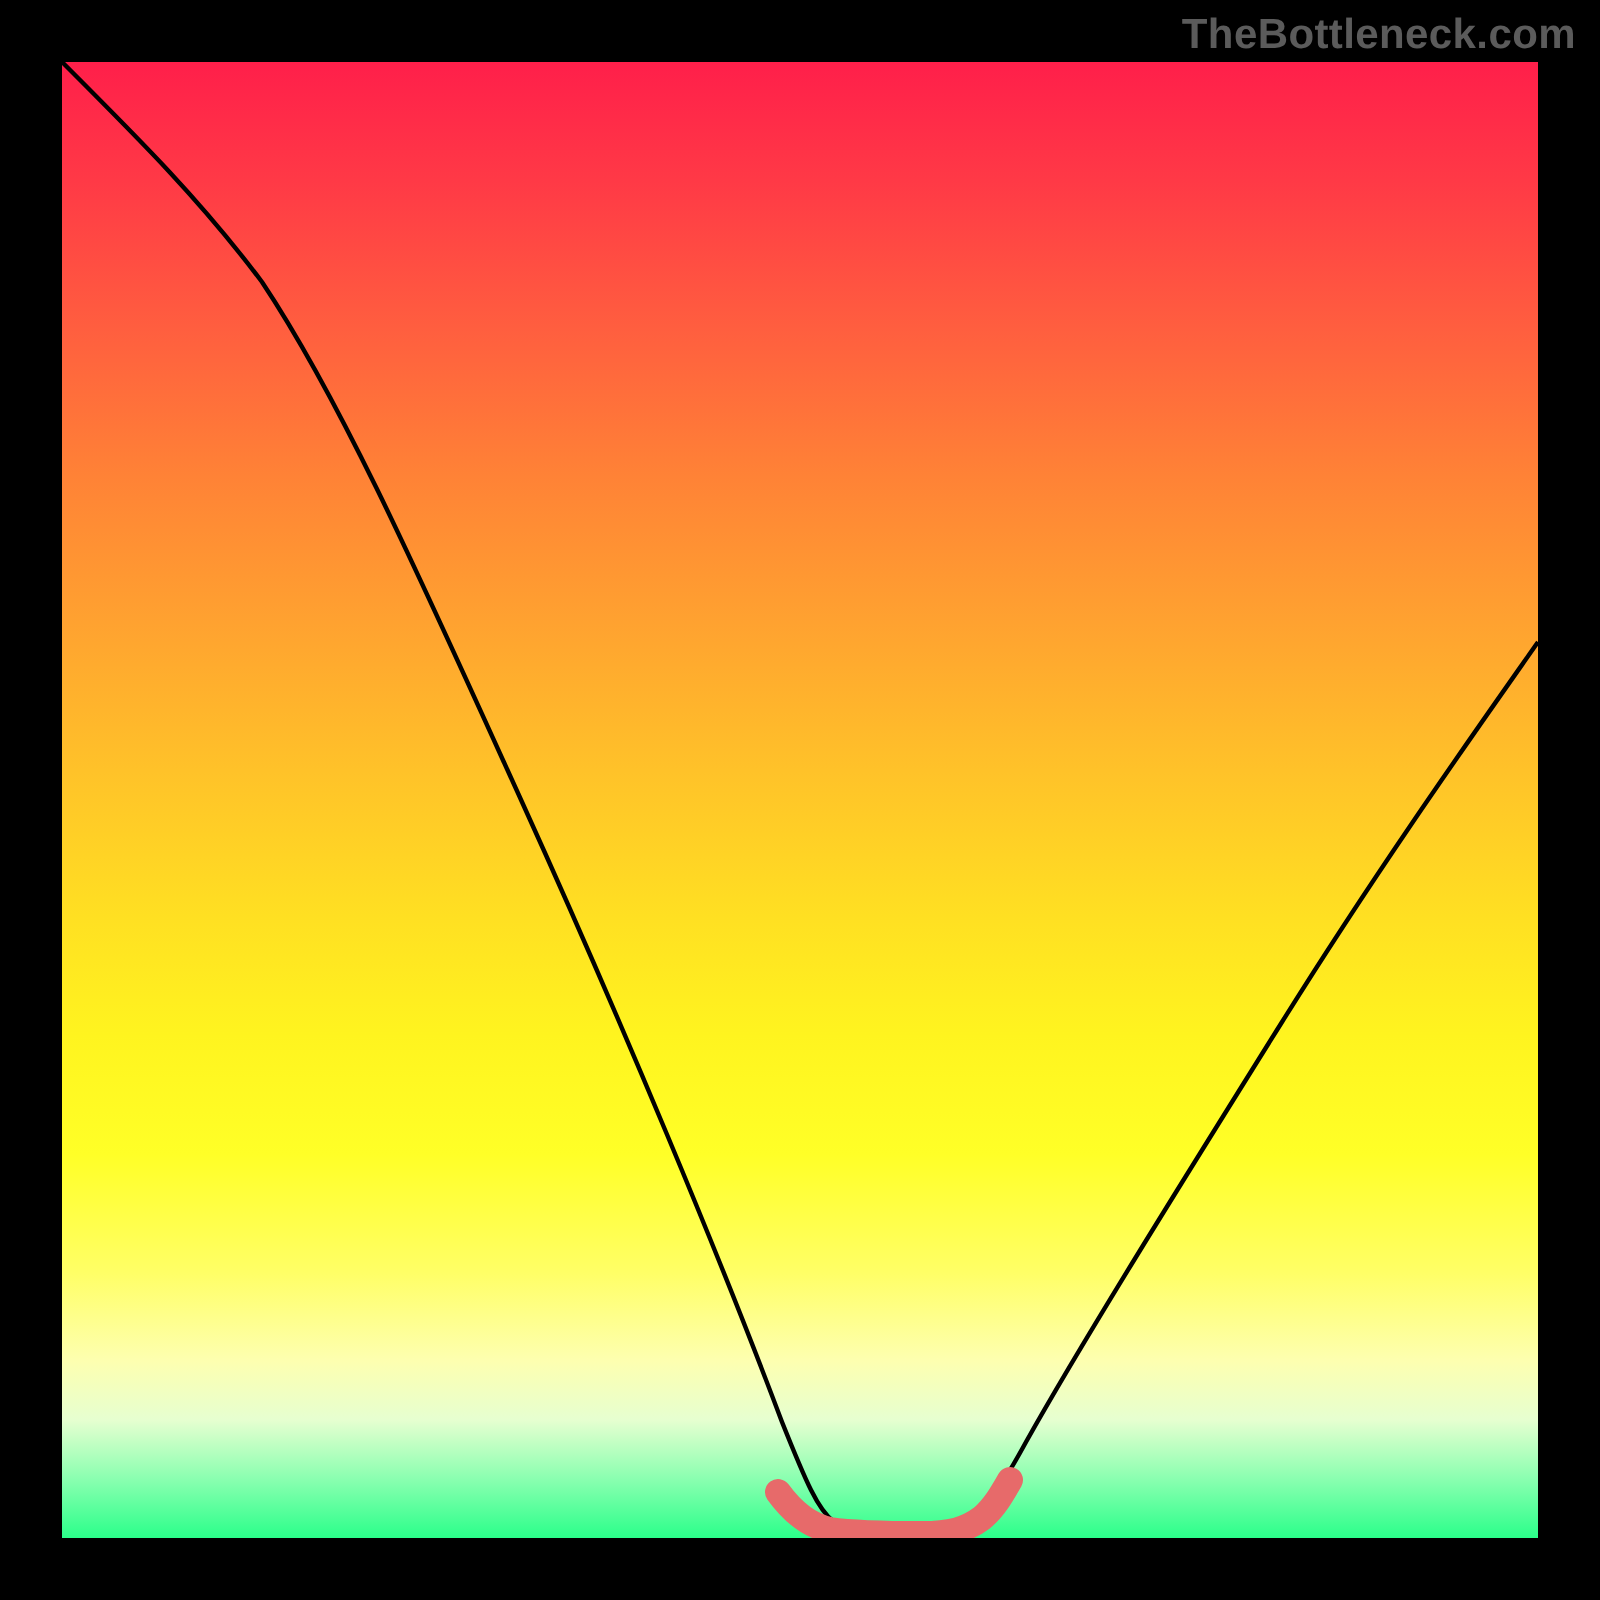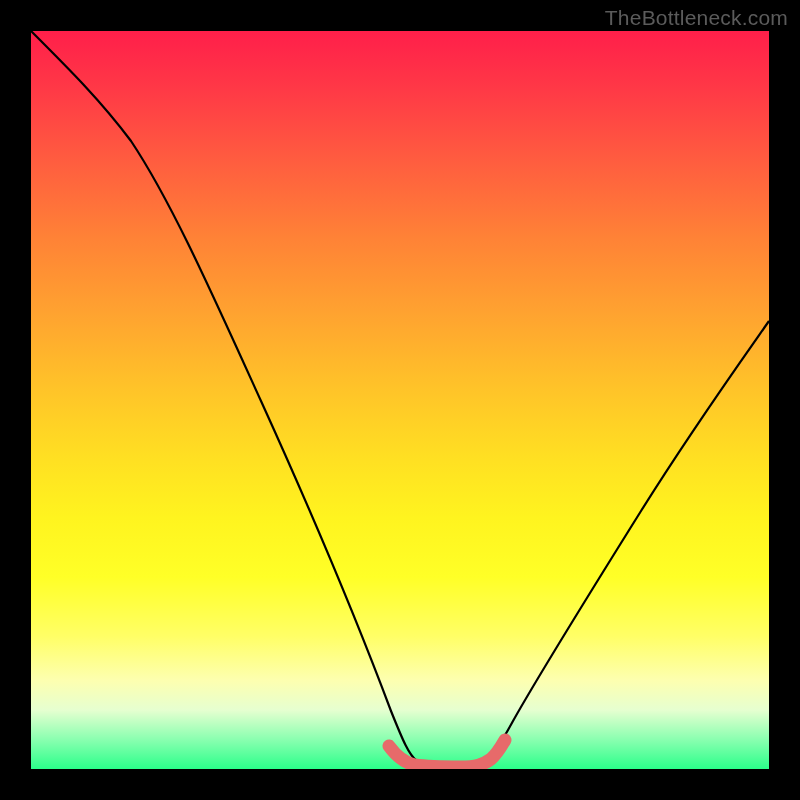--- a/index.html
+++ b/index.html
@@ -52,21 +52,21 @@
     width: 100%;
     height: 100%;
   }
   .watermark {
     position: absolute;
     top: 6px;
     right: 12px;
     color: #5b5b5b;
     font-size: 21px;
     letter-spacing: 0.2px;
-    font-weight: 400;
+    font-weight: 700;
   }
 </style>
 </head>
 <body>
 
 <div class="stage">
 
   <div class="watermark">TheBottleneck.com</div>
 
   <div class="plot-area">

